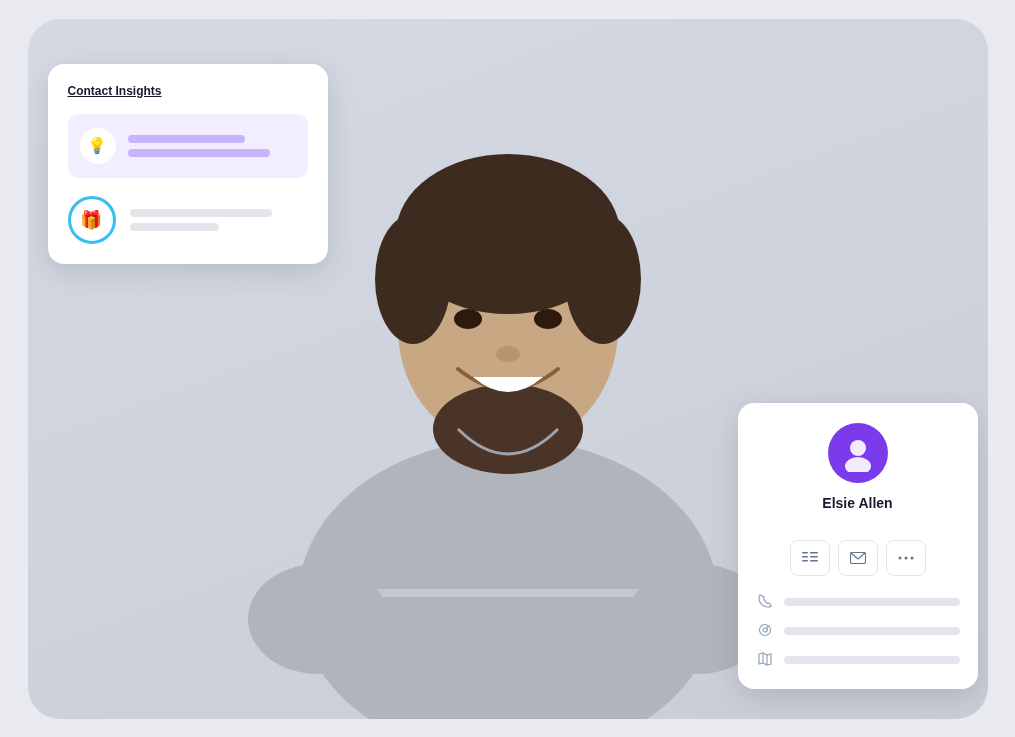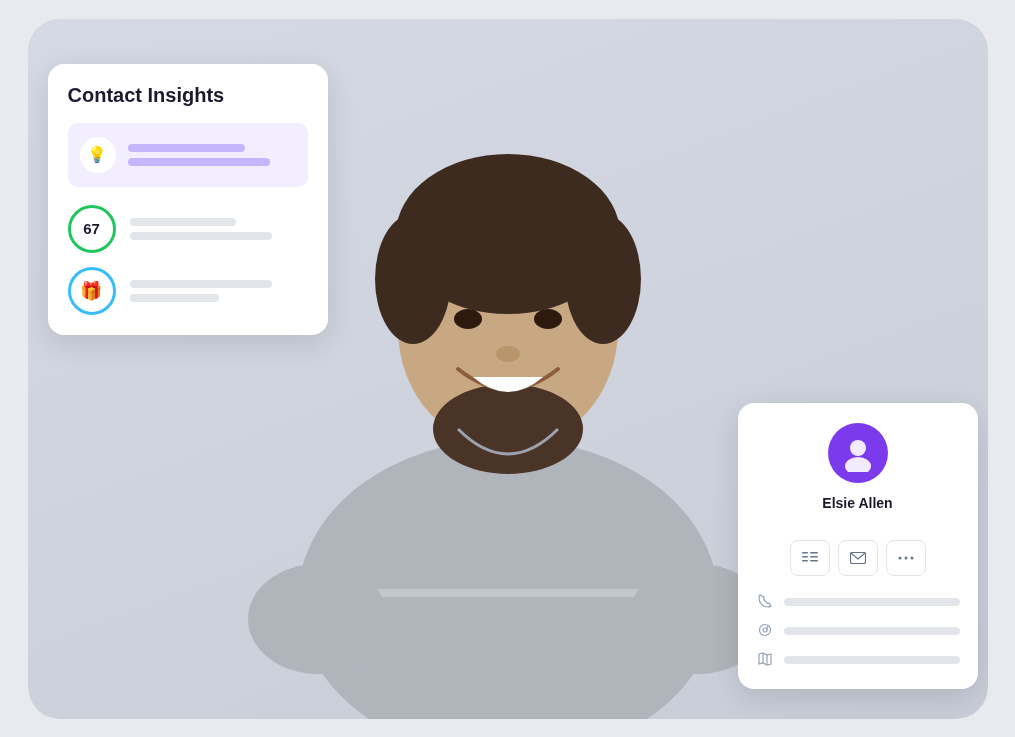--- a/index.html
+++ b/index.html
@@ -51,24 +51,25 @@
       left: 20px;
       width: 280px;
       background: #fff;
       border-radius: 16px;
       padding: 20px;
       box-shadow: 0 8px 30px rgba(0,0,0,0.12);
       z-index: 10;
     }
 
     .card-title {
-      font-size: 20px;
+      font-size: 12px;
       font-weight: 700;
       color: #1a1a2e;
       margin-bottom: 16px;
+      text-decoration: underline;
     }
 
     
     .insight-banner {
       background: #f3eeff;
       border-radius: 10px;
       padding: 14px 12px;
       display: flex;
       align-items: center;
       gap: 12px;
@@ -296,29 +297,20 @@
     <div class="card-title">Contact Insights</div>
 
     <div class="insight-banner">
       <div class="bulb-icon">💡</div>
       <div class="insight-lines">
         <div class="line-bar short"></div>
         <div class="line-bar medium"></div>
       </div>
     </div>
 
-    <div class="score-row">
-      <div class="score-circle">
-        <span>67</span>
-      </div>
-      <div class="score-lines">
-        <div class="gray-bar w60"></div>
-        <div class="gray-bar w80"></div>
-      </div>
-    </div>
 
     <div class="gift-row">
       <div class="gift-circle">🎁</div>
       <div class="score-lines">
         <div class="gray-bar w80"></div>
         <div class="gray-bar w50"></div>
       </div>
     </div>
   </div>
 

